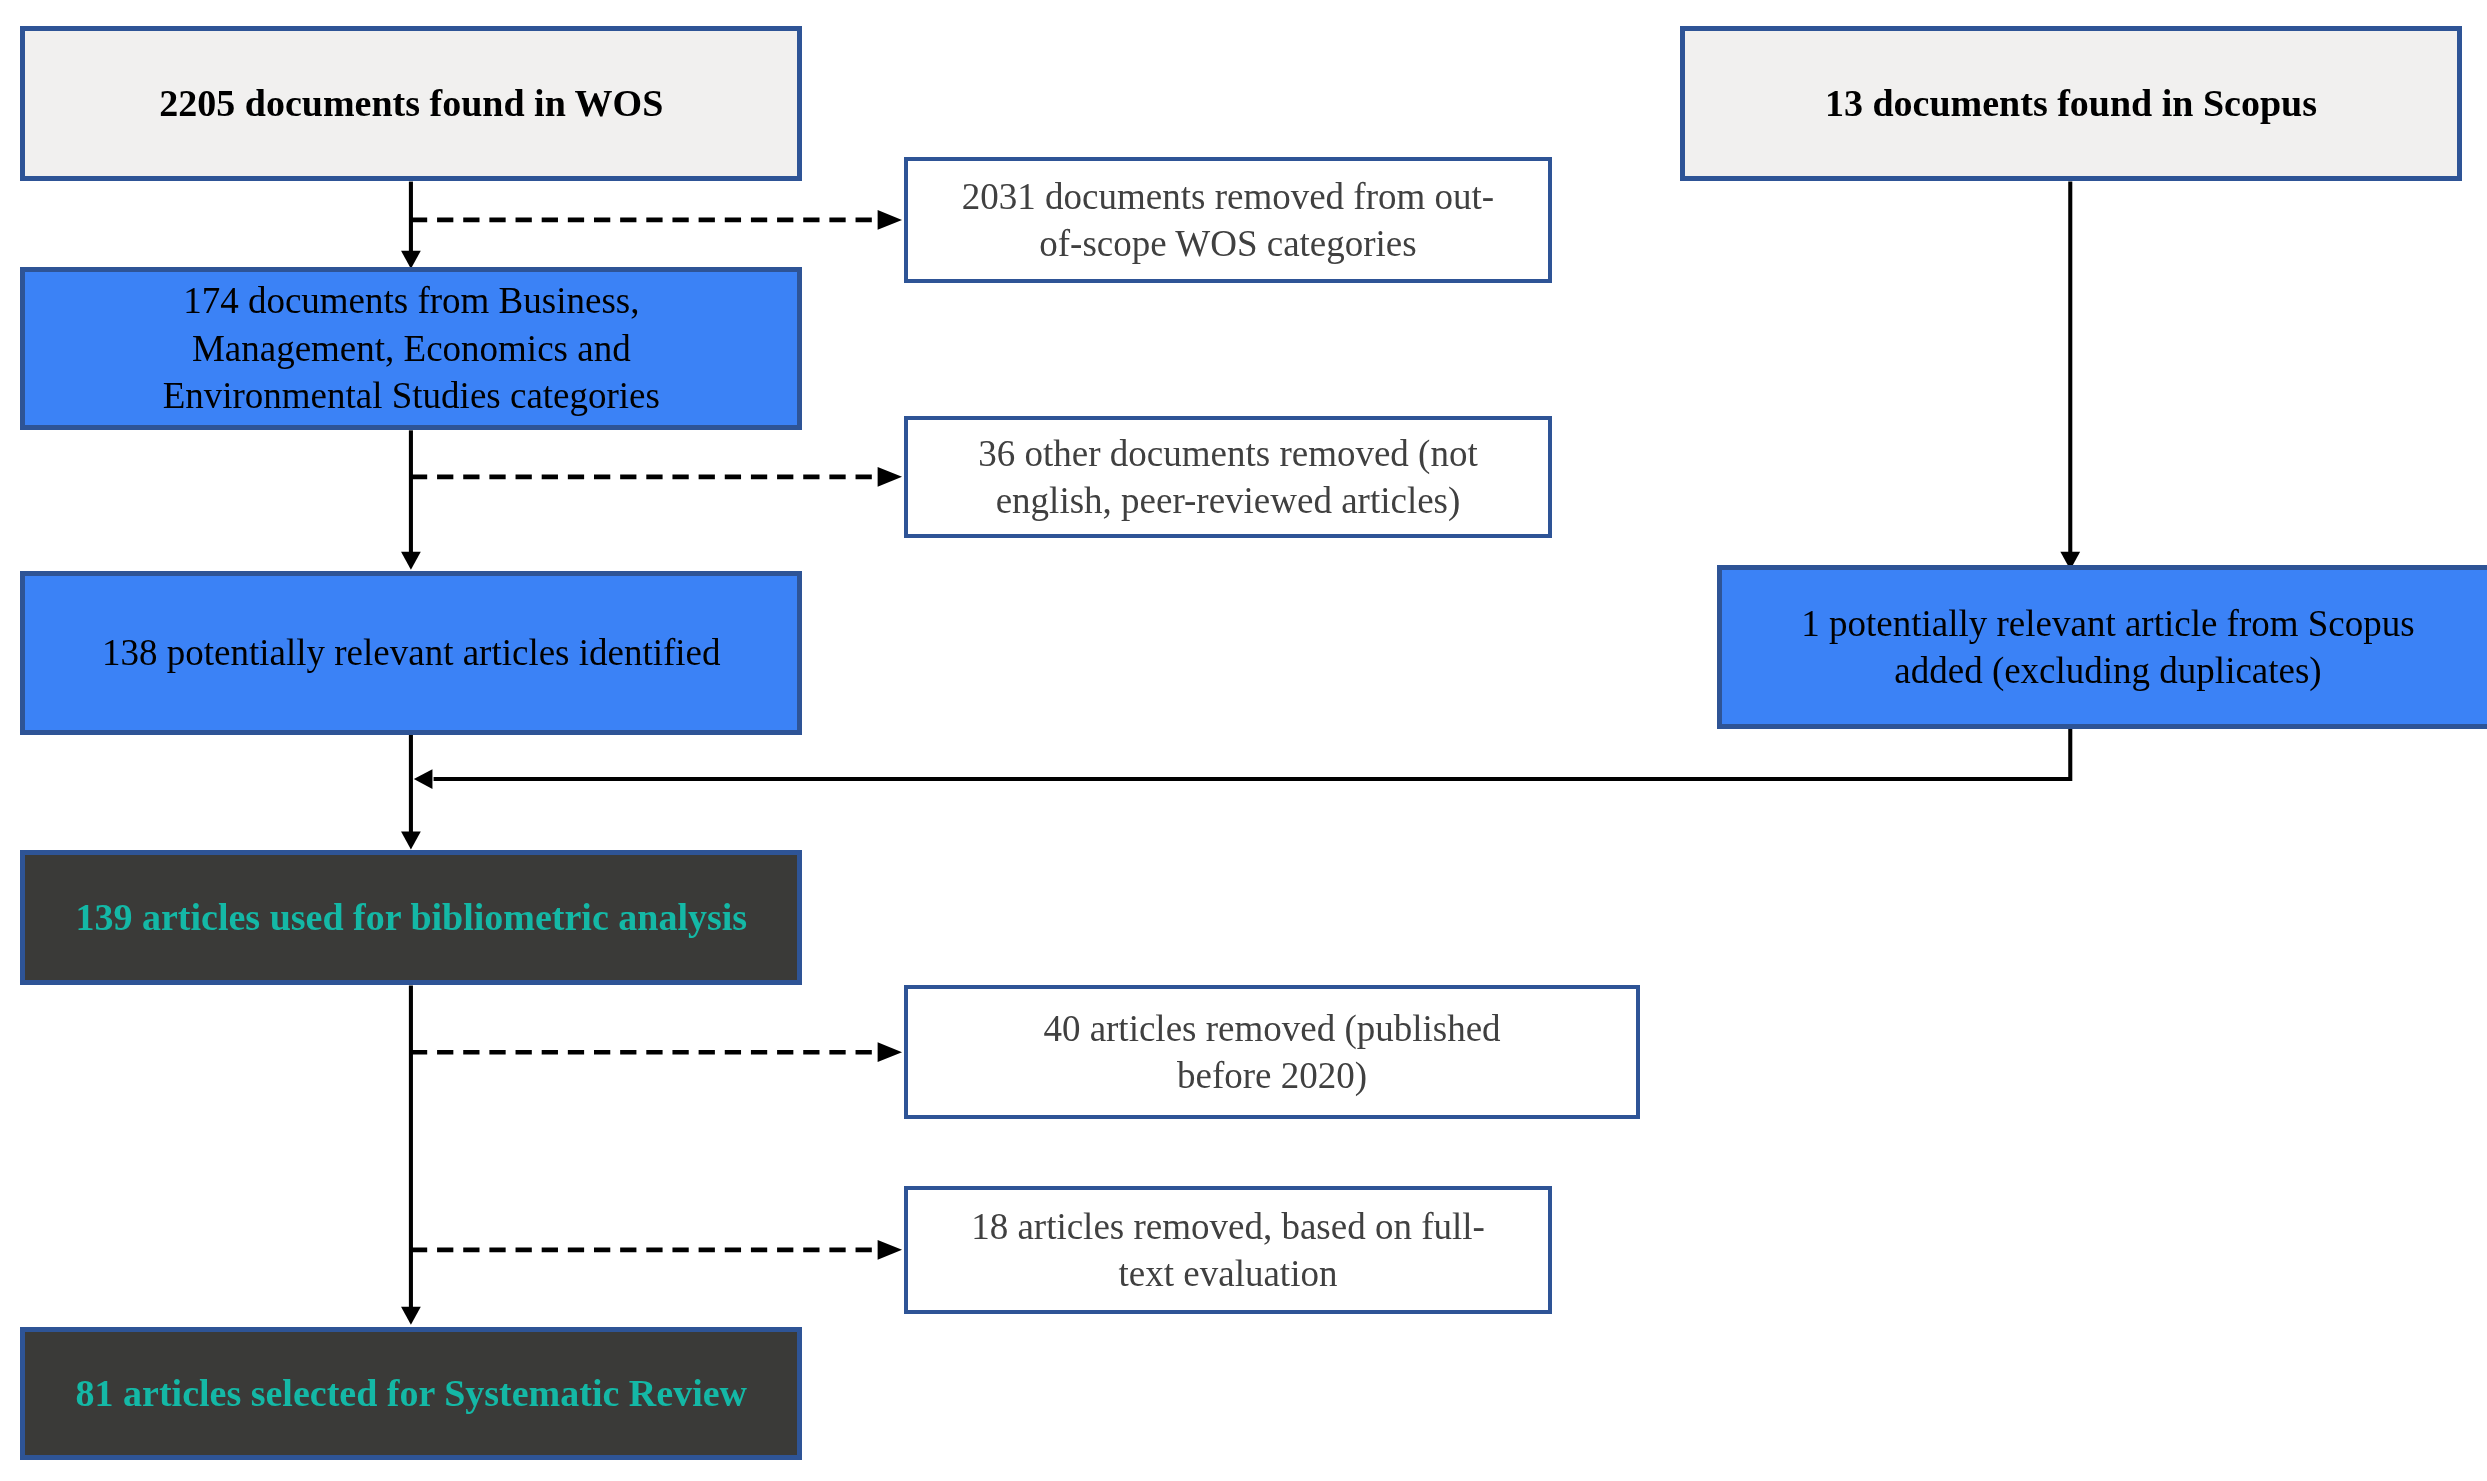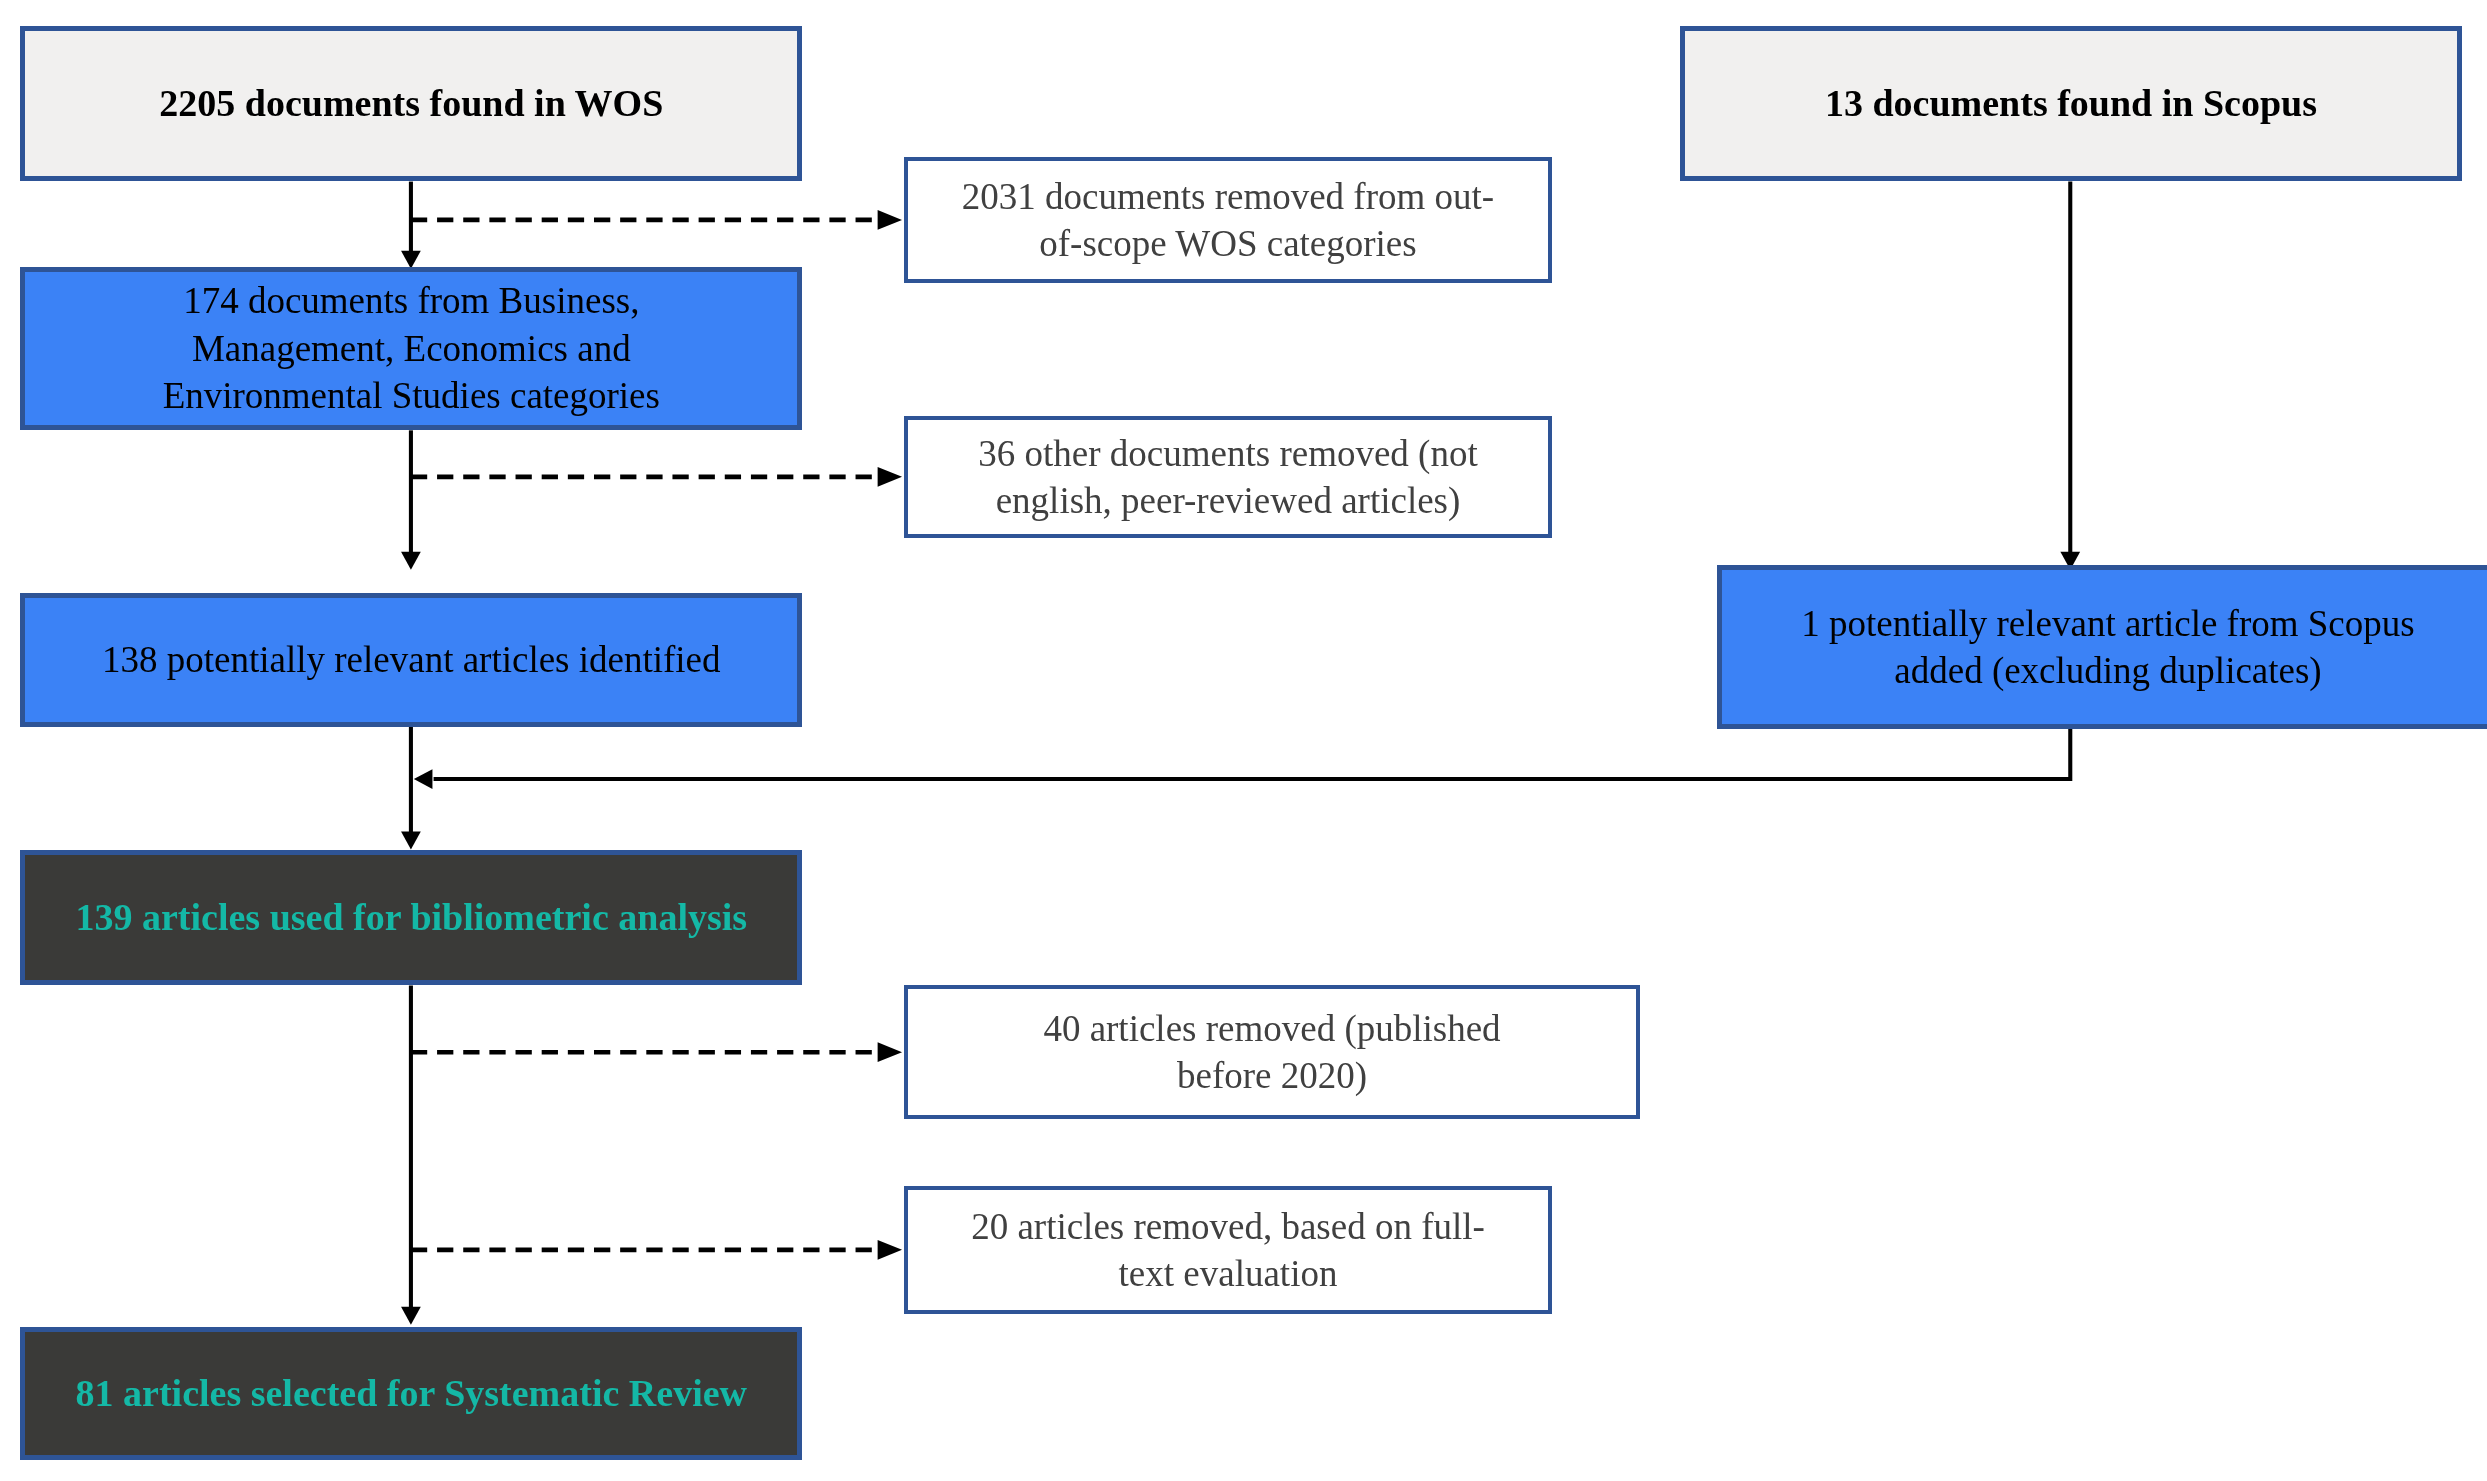--- a/index.html
+++ b/index.html
@@ -153,40 +153,40 @@
     <span>174 documents from Business,
 Management, Economics and
 Environmental Studies categories</span>
   </div>
 
   <div class="box side" style="left:904px; top:416px; width:648px; height:122px;">
     <span>36 other documents removed (not
 english, peer-reviewed articles)</span>
   </div>
 
-  <div class="box light" style="left:20.3px; top:593px; width:782px; height:134px;">
+  <div class="box light" style="left:20.3px; top:571px; width:782px; height:164px;">
     <span>138 potentially relevant articles identified</span>
   </div>
 
   <div class="box light" style="left:1680px; top:565px; width:782px; height:164px;margin-left:37px;">
     <span>1 potentially relevant article from Scopus
 added (excluding duplicates)</span>
   </div>
 
   <div class="box dark" style="left:20.3px; top:850px; width:782px; height:135px;">
     <span>139 articles used for bibliometric analysis</span>
   </div>
 
   <div class="box side" style="left:904px; top:985px; width:736px; height:134px;">
     <span>40 articles removed (published
 before 2020)</span>
   </div>
 
   <div class="box side" style="left:904px; top:1186px; width:648px; height:128px;">
-    <span>20 articles removed, based on full-
+    <span>18 articles removed, based on full-
 text evaluation</span>
   </div>
 
   <div class="box dark" style="left:20.3px; top:1327px; width:782px; height:133px;">
     <span>81 articles selected for Systematic Review</span>
   </div>
 
 </div>
 
 

